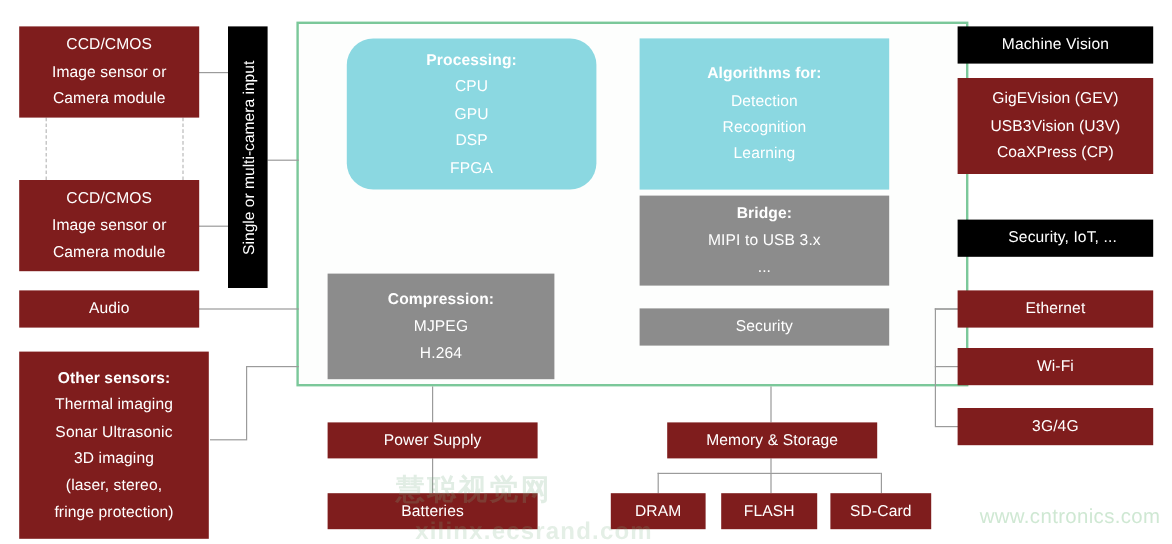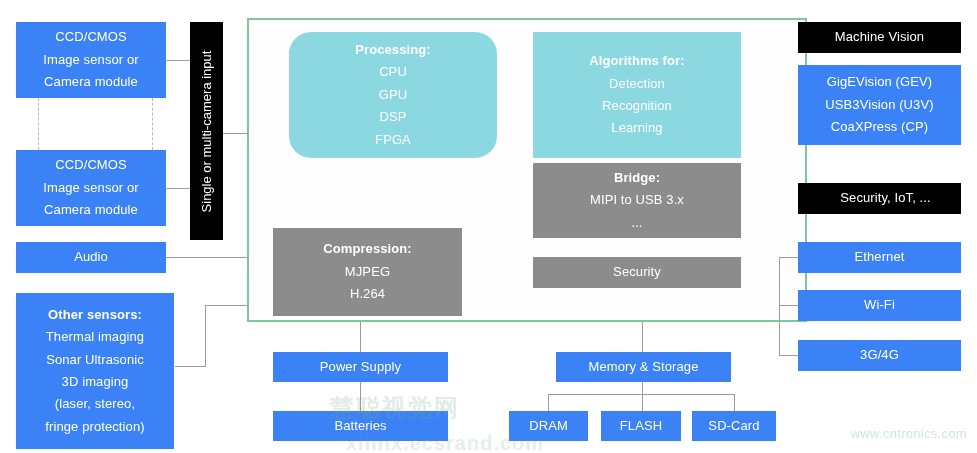--- a/index.html
+++ b/index.html
@@ -21,21 +21,21 @@
     flex-direction:column;
     align-items:center;
     justify-content:center;
     text-align:center;
     color:#ffffff;
     font-size:13px;
     line-height:1.72;
     letter-spacing:.1px;
     z-index:3;
   }
-  .green{background:#3b82f6;}
+  .green{background:#7f1d1d;}
   .cyan{background:#8bd8e1;}
   .gray{background:#8c8c8c;}
   .black{background:#000000;}
   .box .ttl{font-weight:bold;}
   .box .ln{display:block;}
 
   
   .vlabel{
     position:absolute;
     background:#000;
@@ -81,21 +81,21 @@
     border-left:1px dashed #b9b9b9;
     z-index:2;
   }
 
   
   .wm-url{
     position:absolute;
     right:10px;
     bottom:12px;
     color:#cfe8d3;
-    font-size:13px;
+    font-size:17px;
     letter-spacing:.3px;
     z-index:6;
   }
   .wm-cn{
     position:absolute;
     left:330px;
     top:392px;
     font-size:24px;
     font-weight:bold;
     color:rgba(120,175,130,.22);

